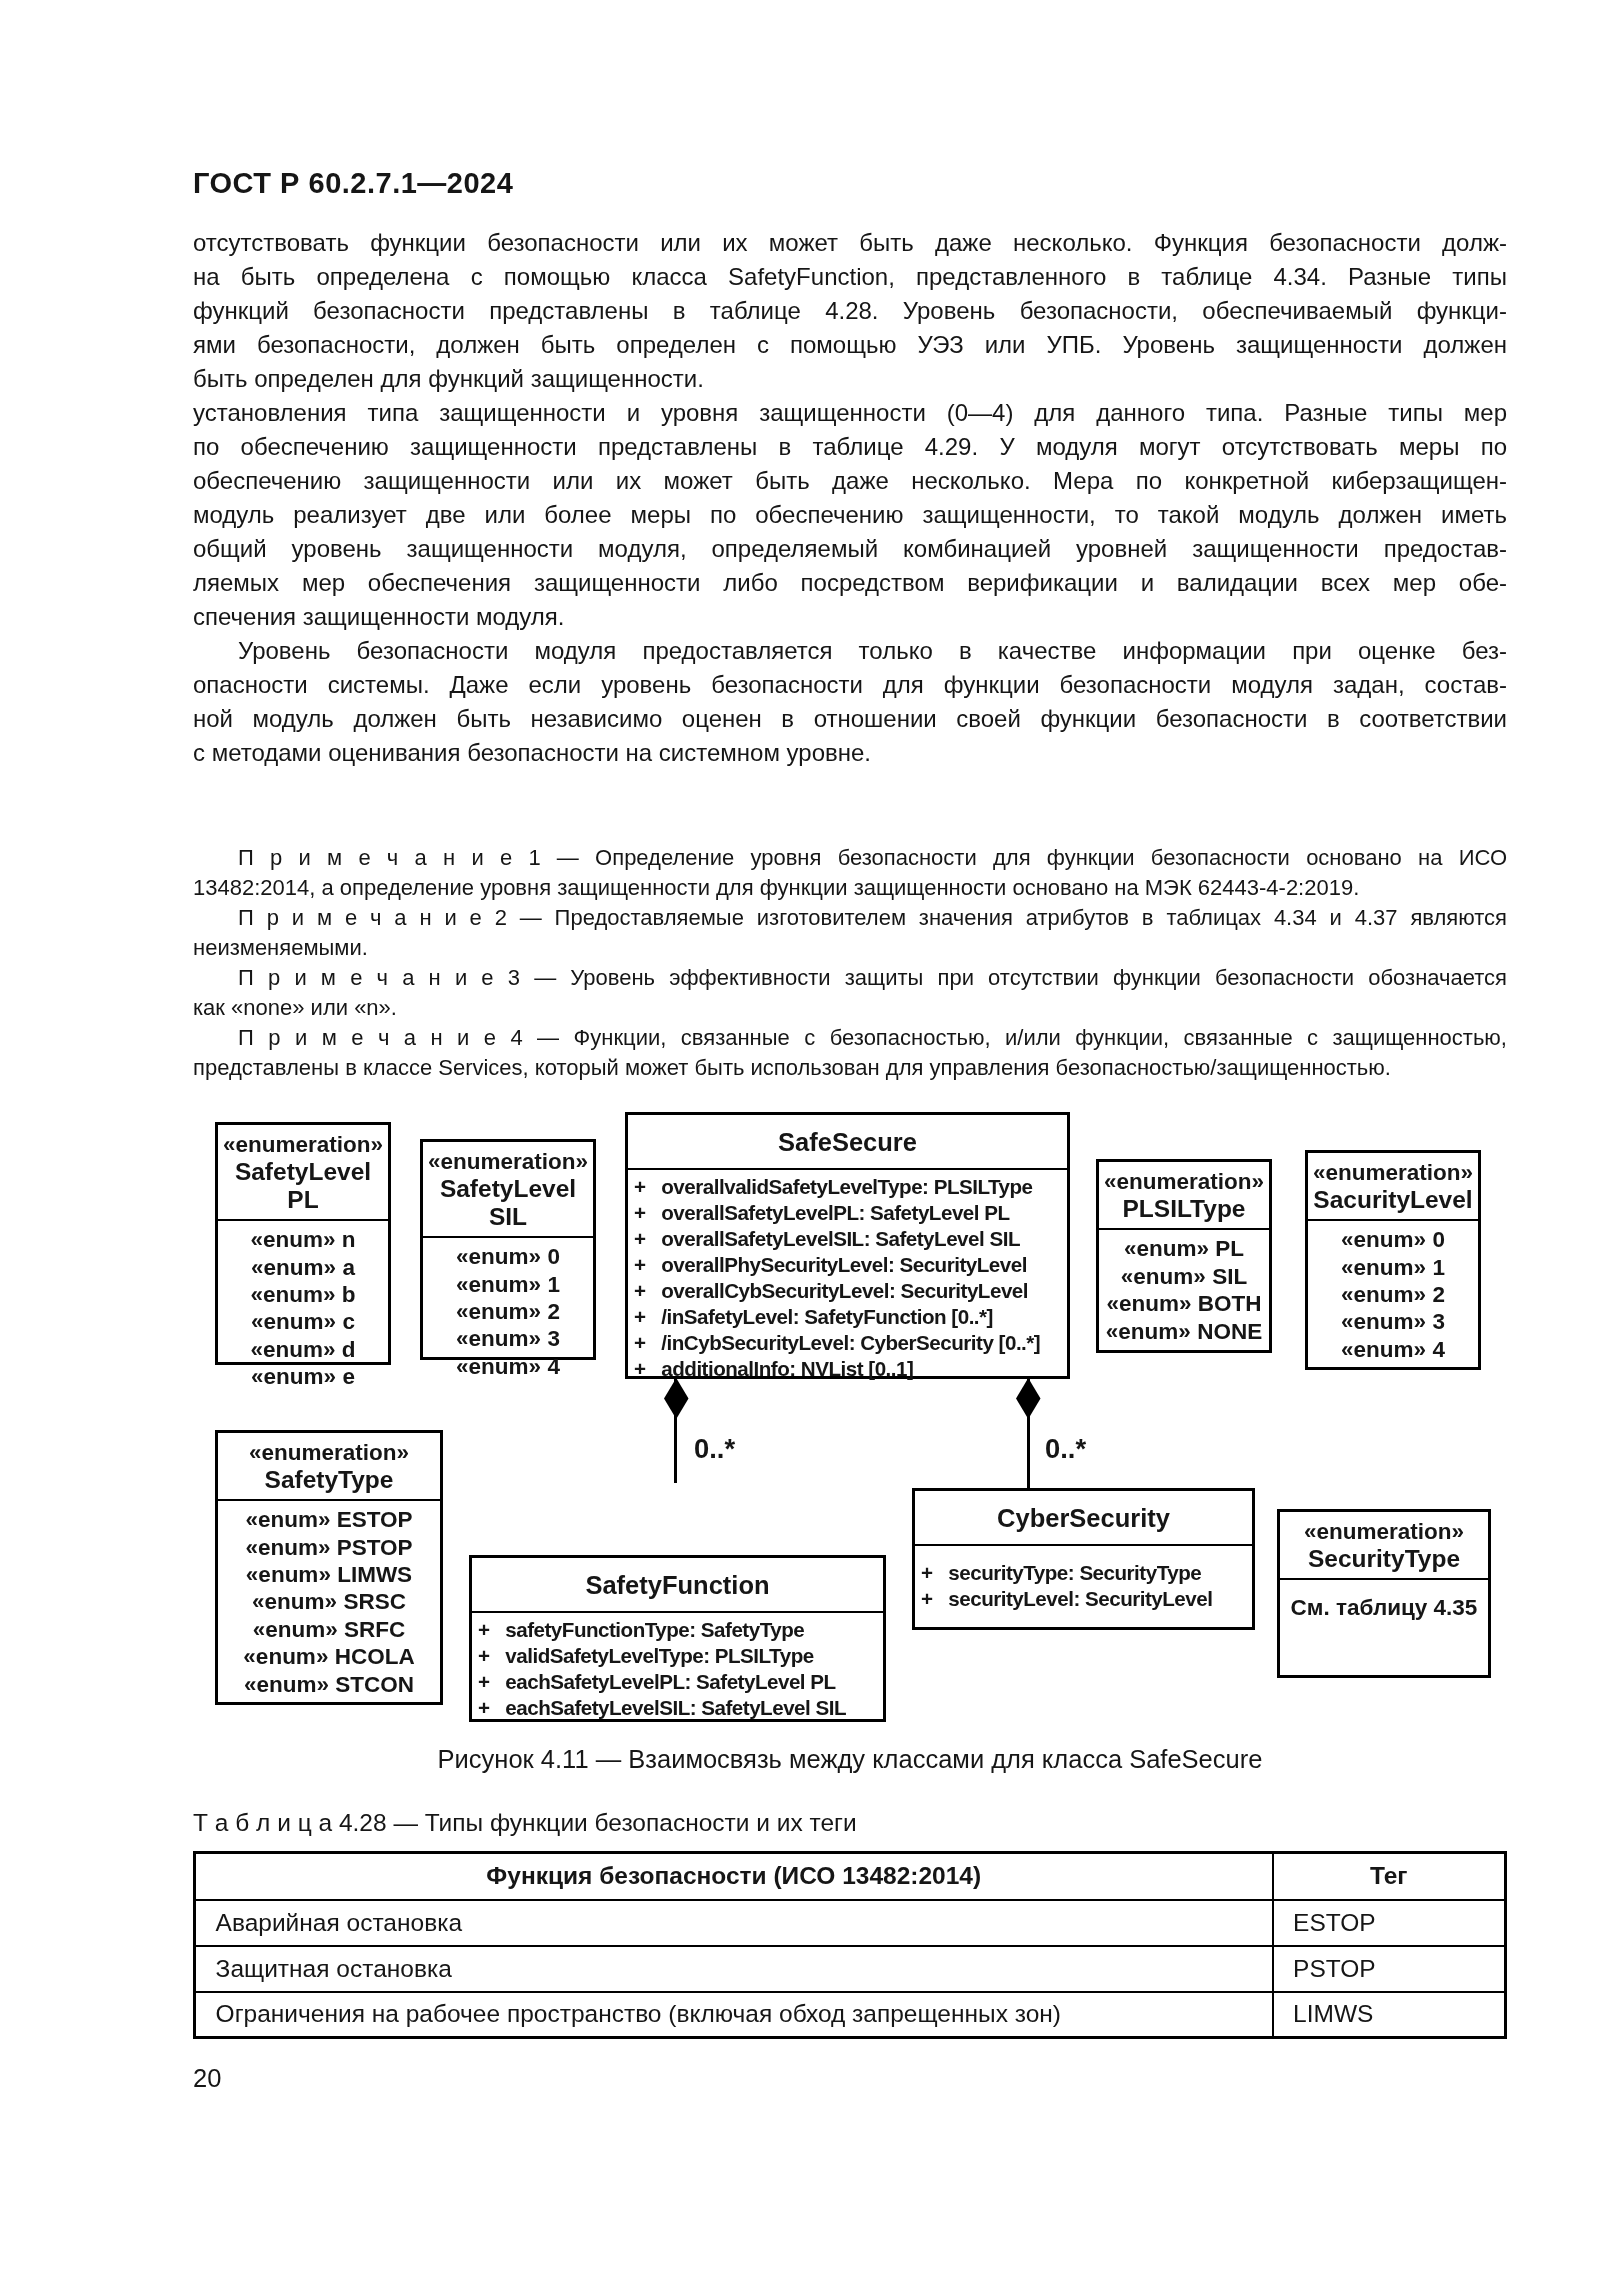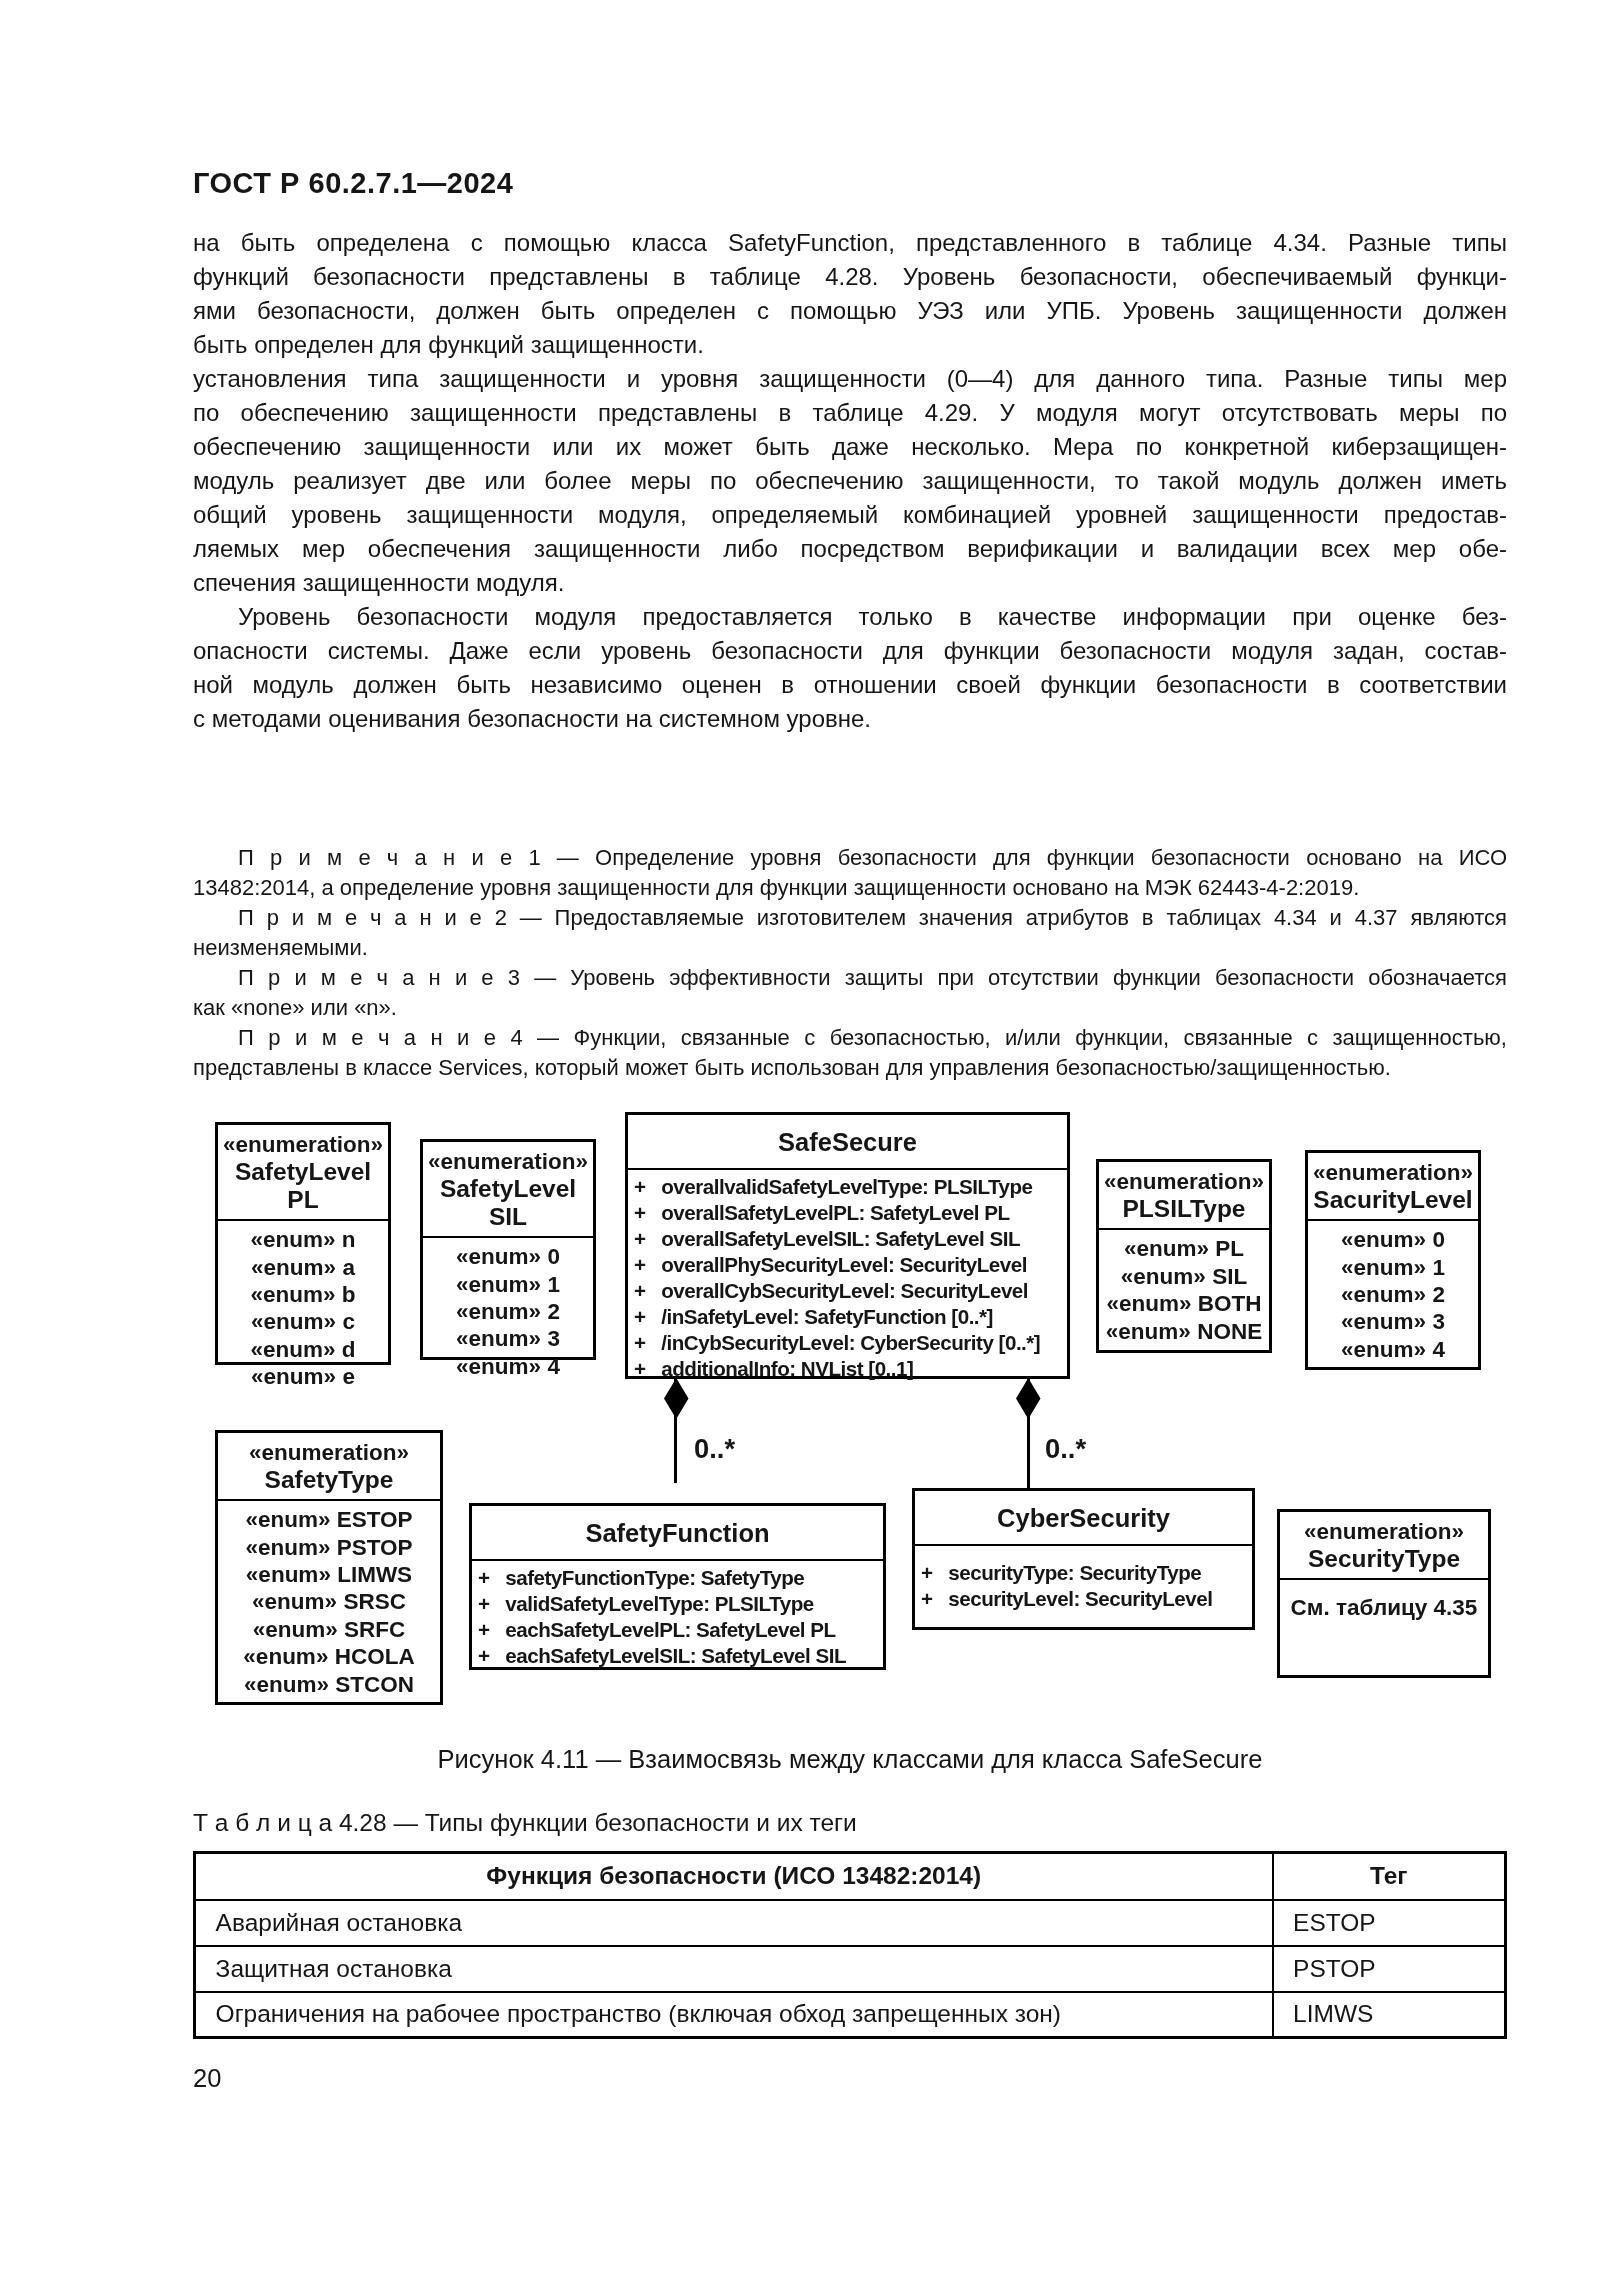--- a/index.html
+++ b/index.html
@@ -29,21 +29,21 @@
   .uml-attr{display:flex;font-size:20.6px;font-weight:bold;letter-spacing:-0.5px;line-height:26px;padding:0 5.9px;white-space:pre;}
   .uml-attr .plus{width:27.4px;flex:none;}
   .uml-note{font-size:22.5px;font-weight:bold;text-align:center;padding:9.8px 3.9px 0;}
 
   #box-safetylevel-pl {left:215px; top:1122px; width:176px; height:243px;}
   #box-safetylevel-sil{left:420px; top:1139px; width:176px; height:221px;}
   #box-safesecure     {left:625px; top:1112px; width:445px; height:267px;}
   #box-plsiltype      {left:1096px;top:1159px; width:176px; height:194px;}
   #box-sacuritylevel  {left:1305px;top:1150px; width:176px; height:220px;}
   #box-safetytype     {left:215px; top:1430px; width:228px; height:275px;}
-  #box-safetyfunction {left:469px; top:1503px; width:417px; height:167px;}
+  #box-safetyfunction {left:469px; top:1555px; width:417px; height:167px;}
   #box-cybersecurity  {left:912px; top:1488px; width:343px; height:142px;}
   #box-securitytype   {left:1277px;top:1509px; width:214px; height:169px;}
 
   .conn-line{position:absolute;width:2.9px;background:#000;}
   #conn-line-1{left:674px;top:1379px;height:104px;}
   #conn-line-2{left:1027px;top:1379px;height:109px;}
   .diamond{position:absolute;width:24.5px;height:41px;background:#000;
            clip-path:polygon(50% 0,100% 50%,50% 100%,0 50%);}
   #diamond-1{left:664px;top:1378px;}
   #diamond-2{left:1016px;top:1378px;}
@@ -64,20 +64,21 @@
 </style>
 </head>
 <body>
 
 <div class="page">
 
   <div class="abs doc-header">ГОСТ Р 60.2.7.1—2024</div>
 
   <div class="abs text-block">
     <div>
+        <div class="tline just">отсутствовать функции безопасности или их может быть даже несколько. Функция безопасности долж-</div>
         <div class="tline just">на быть определена с помощью класса SafetyFunction, представленного в таблице 4.34. Разные типы</div>
         <div class="tline just">функций безопасности представлены в таблице 4.28. Уровень безопасности, обеспечиваемый функци-</div>
         <div class="tline just">ями безопасности, должен быть определен с помощью УЭЗ или УПБ. Уровень защищенности должен</div>
         <div class="tline">быть определен для функций защищенности.</div>
       </div>
     <div>
         <div class="tline just">установления типа защищенности и уровня защищенности (0—4) для данного типа. Разные типы мер</div>
         <div class="tline just">по обеспечению защищенности представлены в таблице 4.29. У модуля могут отсутствовать меры по</div>
         <div class="tline just">обеспечению защищенности или их может быть даже несколько. Мера по конкретной киберзащищен-</div>
         <div class="tline just">модуль реализует две или более меры по обеспечению защищенности, то такой модуль должен иметь</div>

